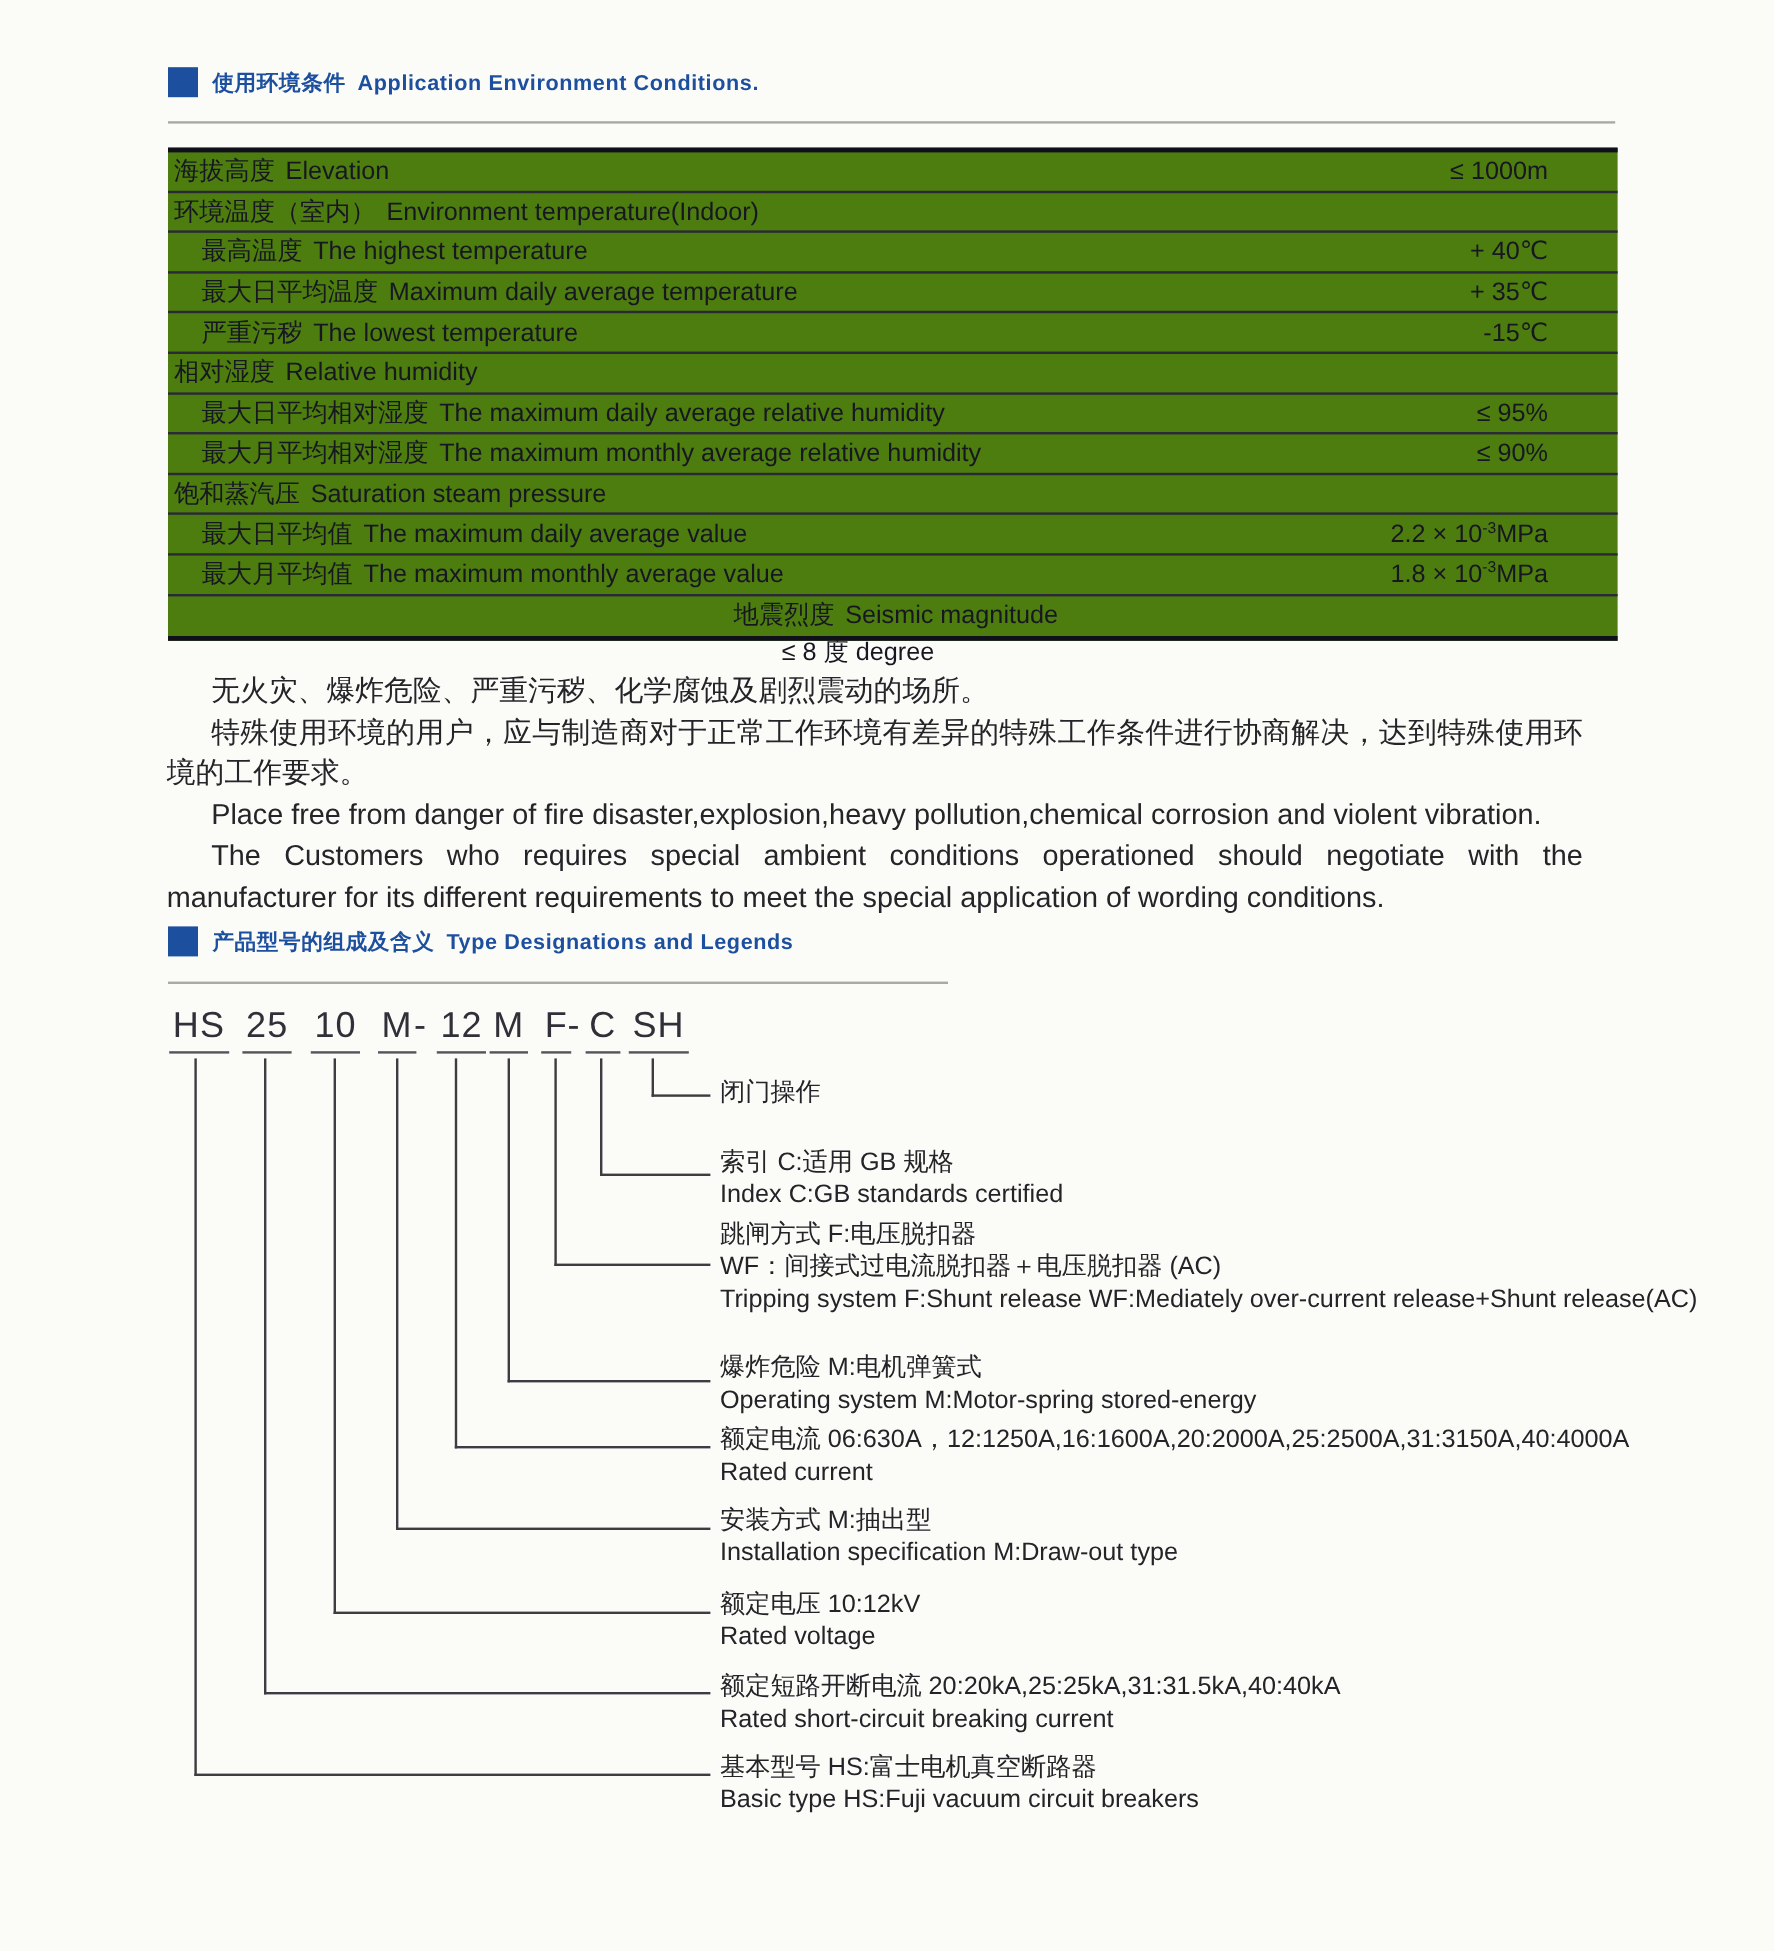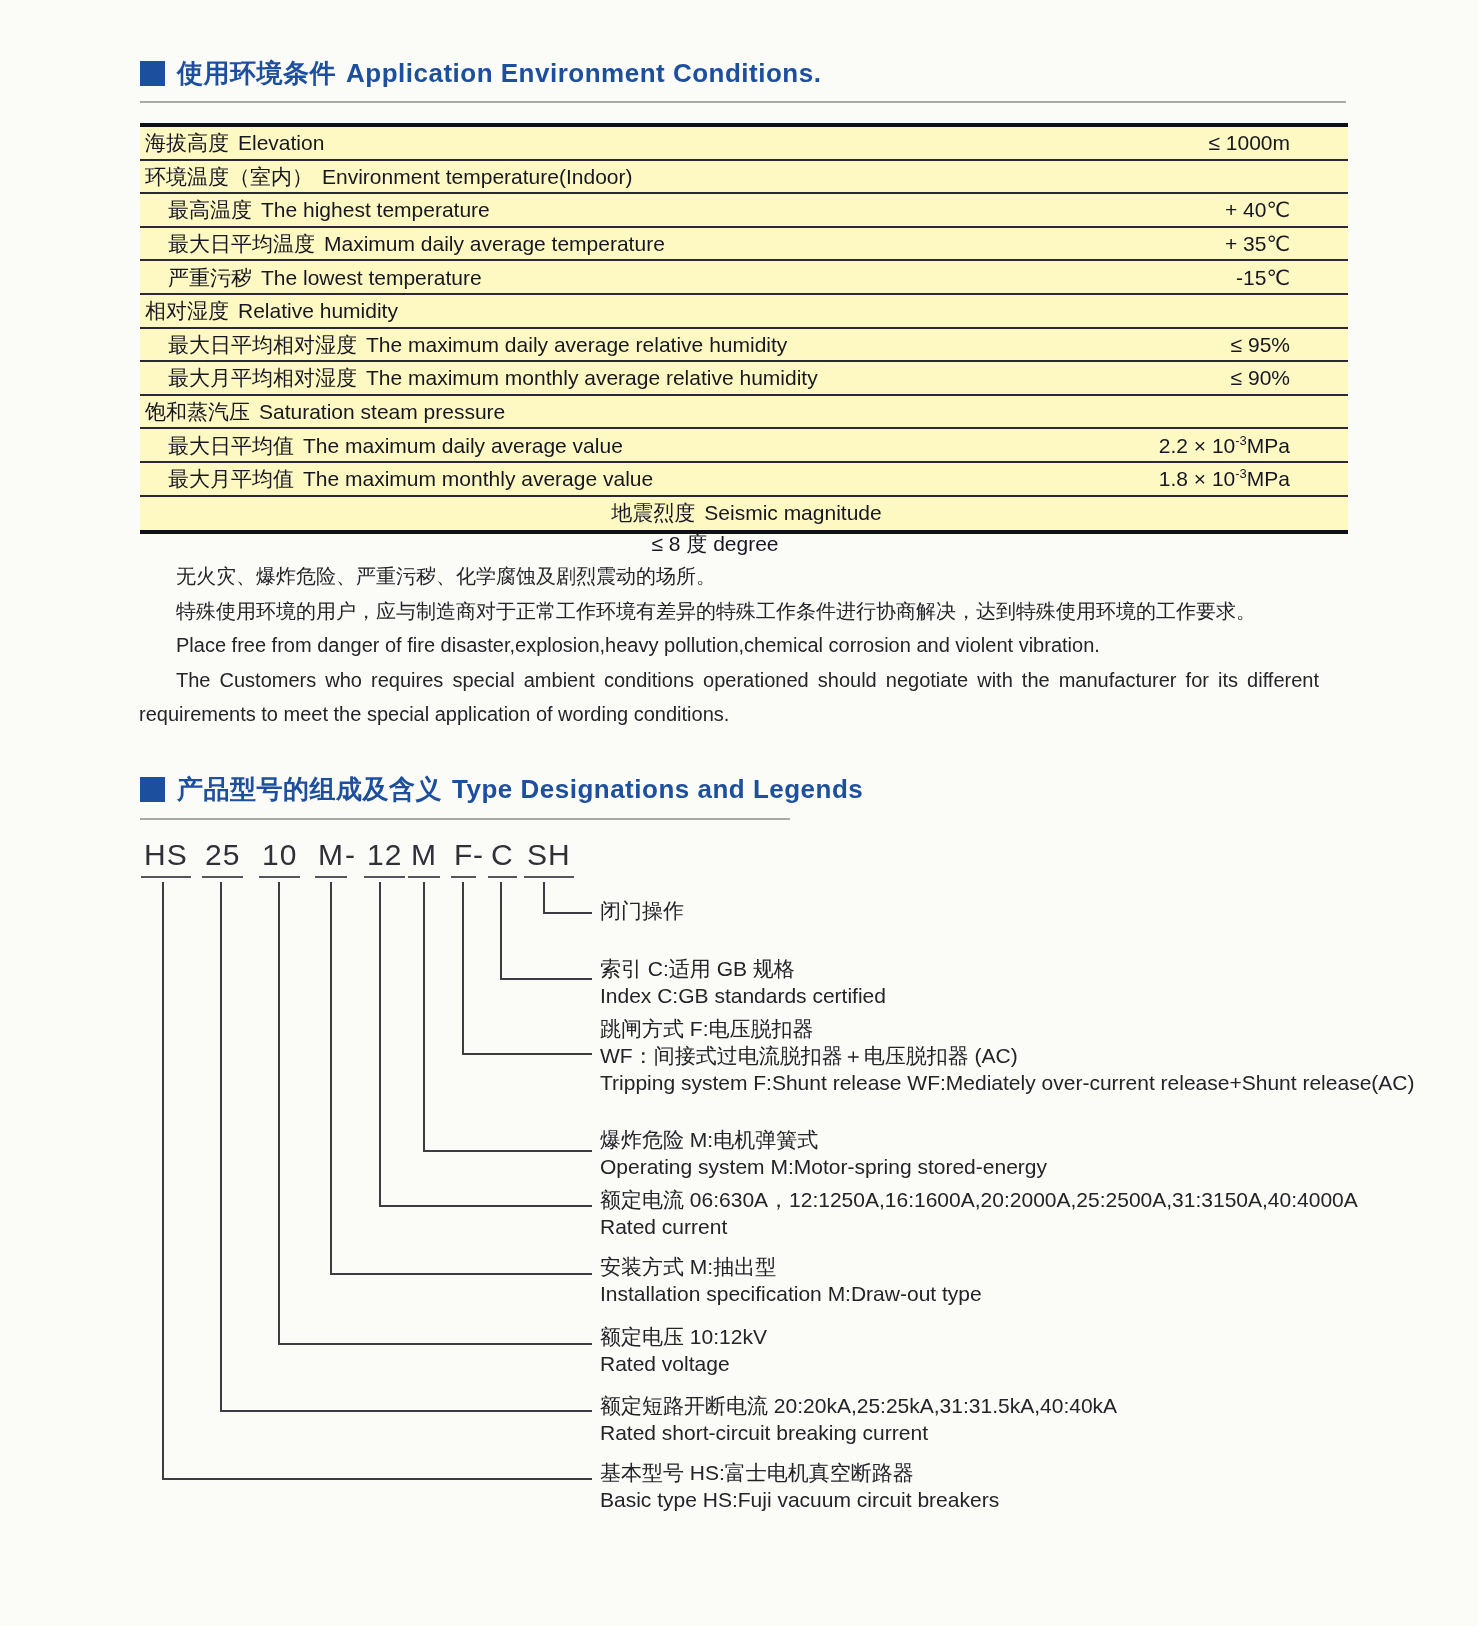--- a/index.html
+++ b/index.html
@@ -7,45 +7,45 @@
     width:1478px;height:1626px;
     background:#fbfbf8;
     font-family:"Liberation Sans","DejaVu Sans",sans-serif;
     -webkit-font-smoothing:antialiased;
   }
   .page{position:relative;width:1478px;height:1626px;overflow:hidden;}
 
   
   .sec-header{position:absolute;left:140px;display:flex;align-items:center;color:#1d4f9f;}
   .sec-header .sq{width:25px;height:25px;background:#1d4f9f;display:inline-block;margin-right:12px;flex:0 0 auto;}
-  .sec-header .ttl{font-size:26px;font-weight:bold;letter-spacing:0.5px;white-space:nowrap;}
+  .sec-header .ttl{font-size:18px;font-weight:bold;letter-spacing:0.5px;white-space:nowrap;}
   .sec-header .ttl .en{margin-left:10px;font-weight:bold;}
   .rule{position:absolute;height:2px;background:#a9a9a9;}
 
   
   .env-table{
     position:absolute;left:140px;top:123px;width:1208px;
-    background:#fef9c3;
+    background:#4d7c0f;
     border-top:4px solid #10101a;border-bottom:4px solid #10101a;
   }
   .trow{
     box-sizing:border-box;height:33.6px;
     display:flex;justify-content:space-between;align-items:center;
     border-bottom:2px solid #2a2a36;
     font-size:21px;color:#171722;line-height:31px;
   }
   .trow:last-child{border-bottom:none;flex-direction:column;}
   .trow .tlabel{padding-left:5px;white-space:nowrap;}
   .trow.indent .tlabel{padding-left:28px;}
   .trow .tlabel .en{margin-left:9px;}
   .trow .tvalue{padding-right:58px;white-space:nowrap;}
   .trow .tvalue sup{font-size:13px;line-height:0;}
 
   
-  .notes{position:absolute;left:139px;top:559px;width:1180px;font-size:20px;line-height:34.5px;color:#242429;}
+  .notes{position:absolute;left:139px;top:559px;width:1180px;font-size:24px;line-height:34.5px;color:#242429;}
   .notes p{margin:0;text-indent:37px;text-align:justify;}
 
   
   .diagram{position:absolute;left:140px;top:838px;width:1225px;height:706px;}
   .code-seg,.code-hyph{
     position:absolute;top:0;font-size:30px;color:#303038;letter-spacing:1px;white-space:nowrap;
   }
   .code-seg{border-bottom:2px solid #54545c;padding:0 3px 4px 3px;}
   .vline{position:absolute;top:44px;width:2px;background:#3c3c42;}
   .hline{position:absolute;height:2px;background:#3c3c42;}

